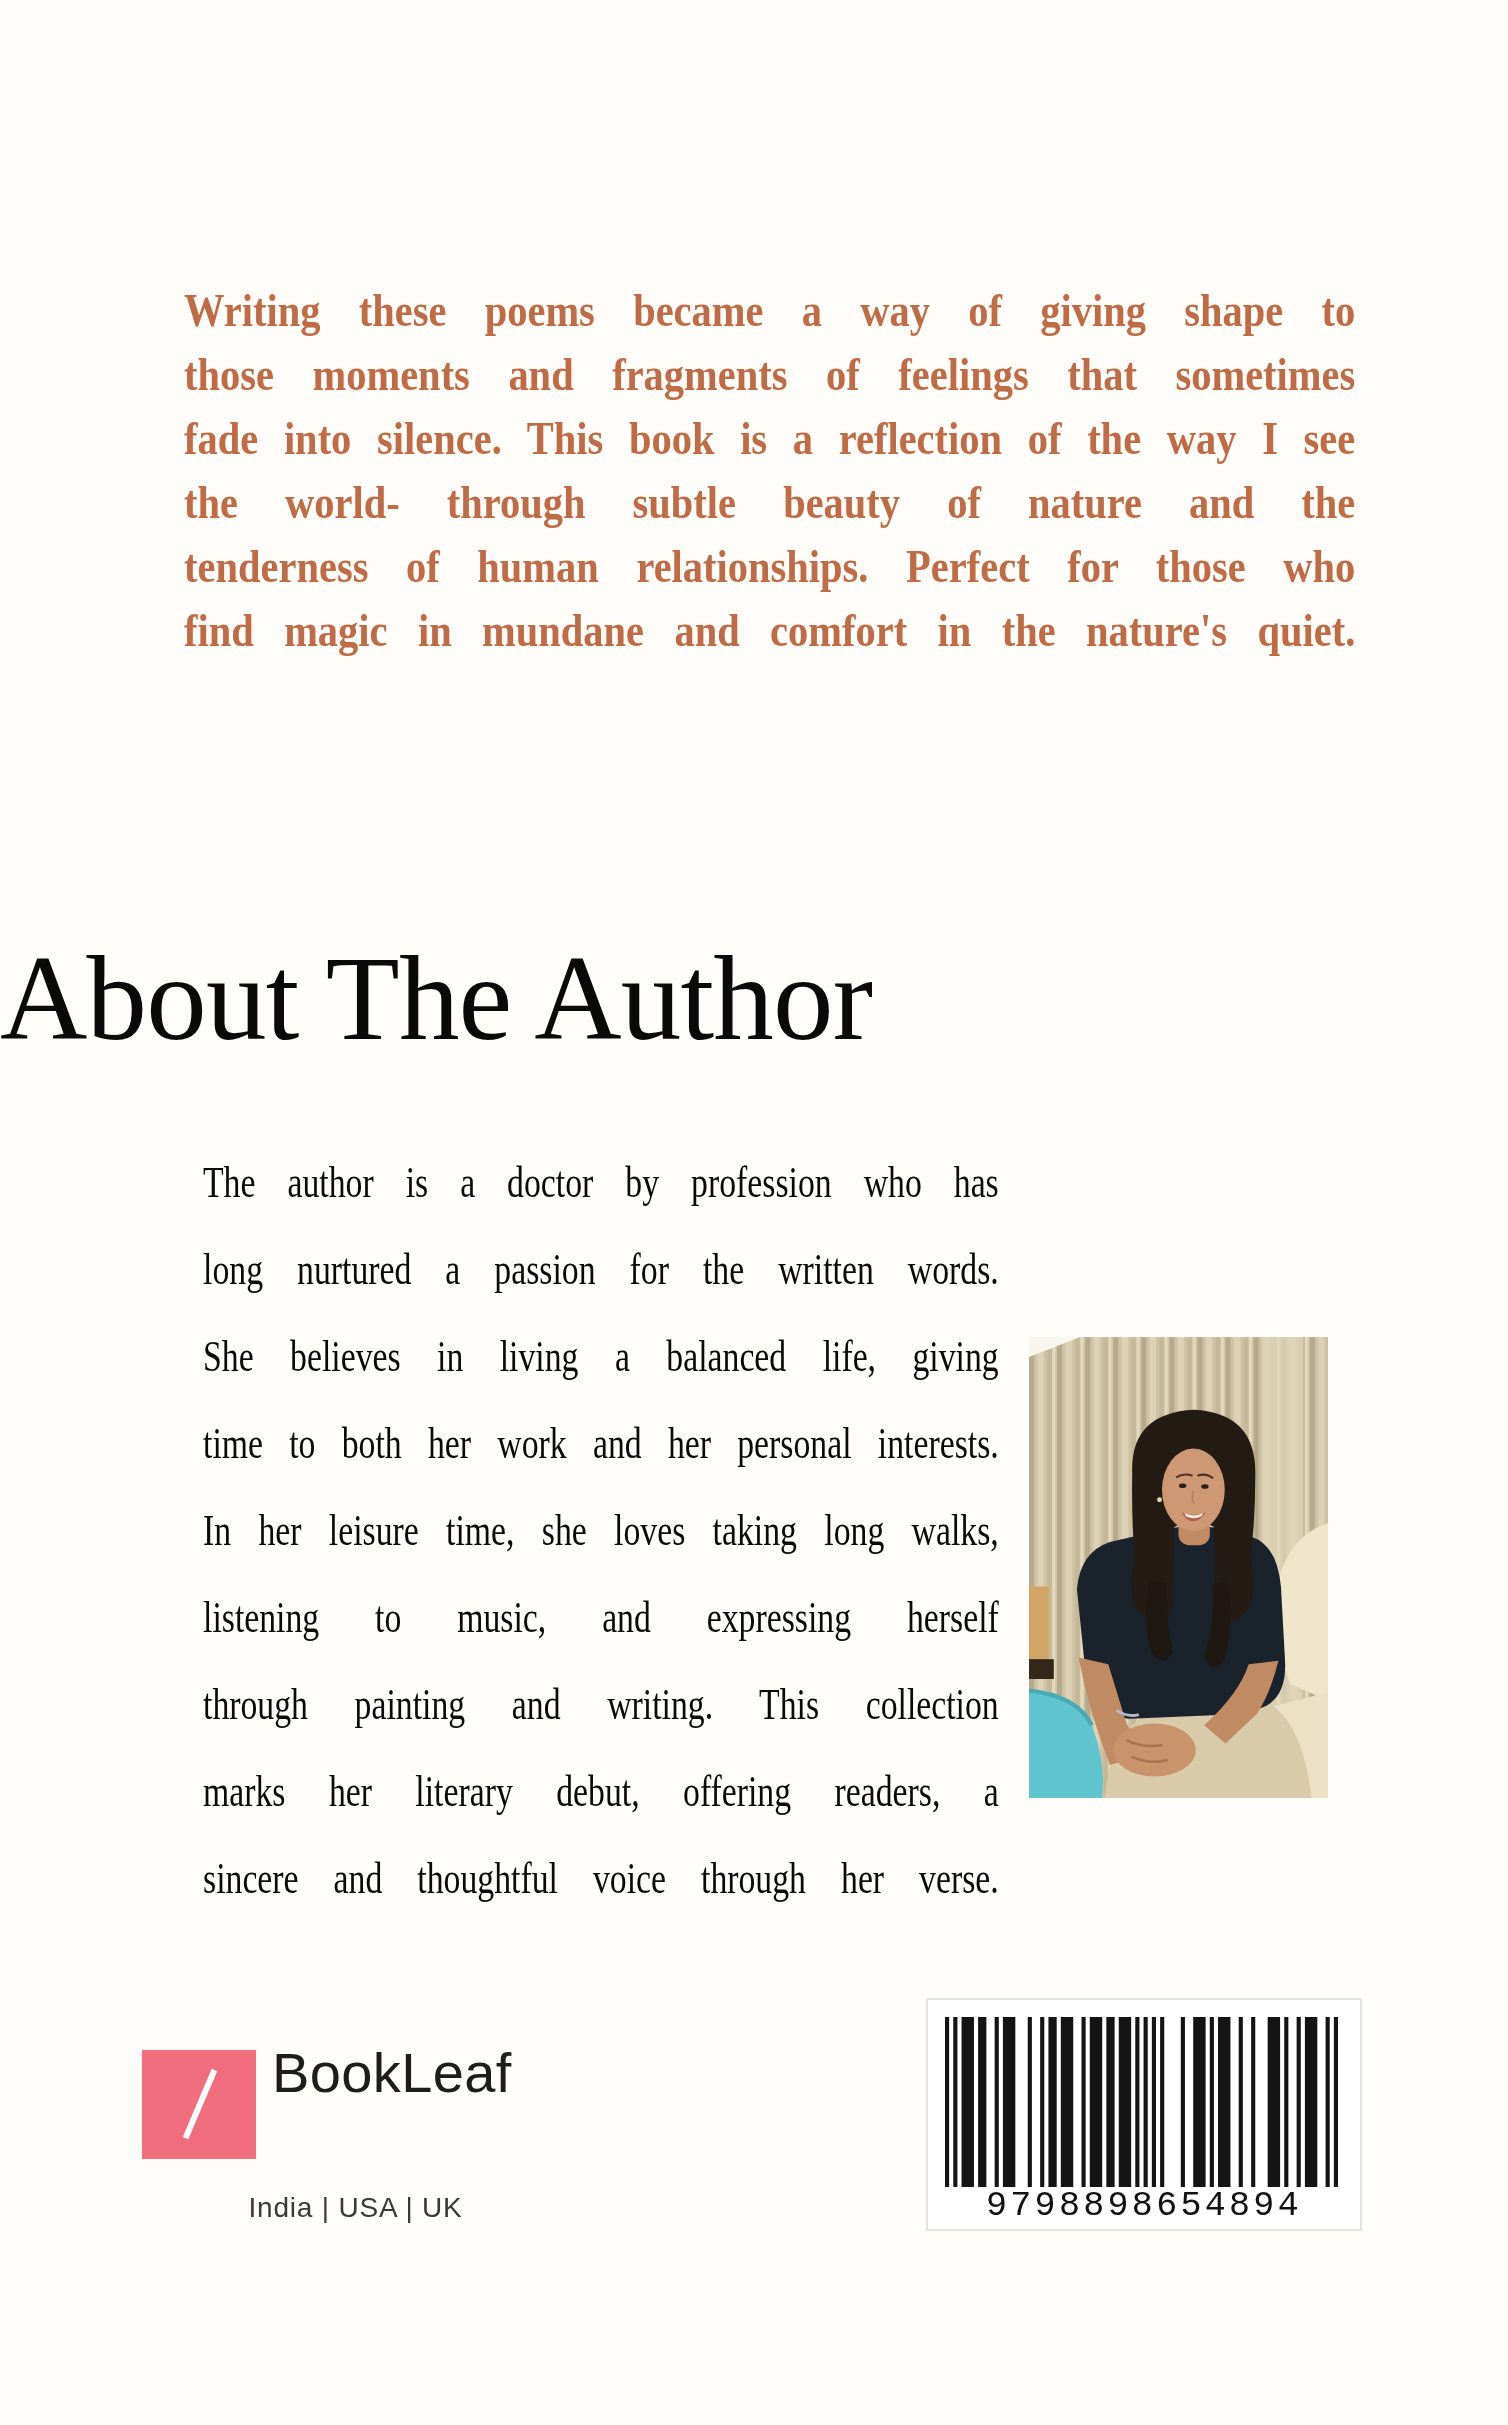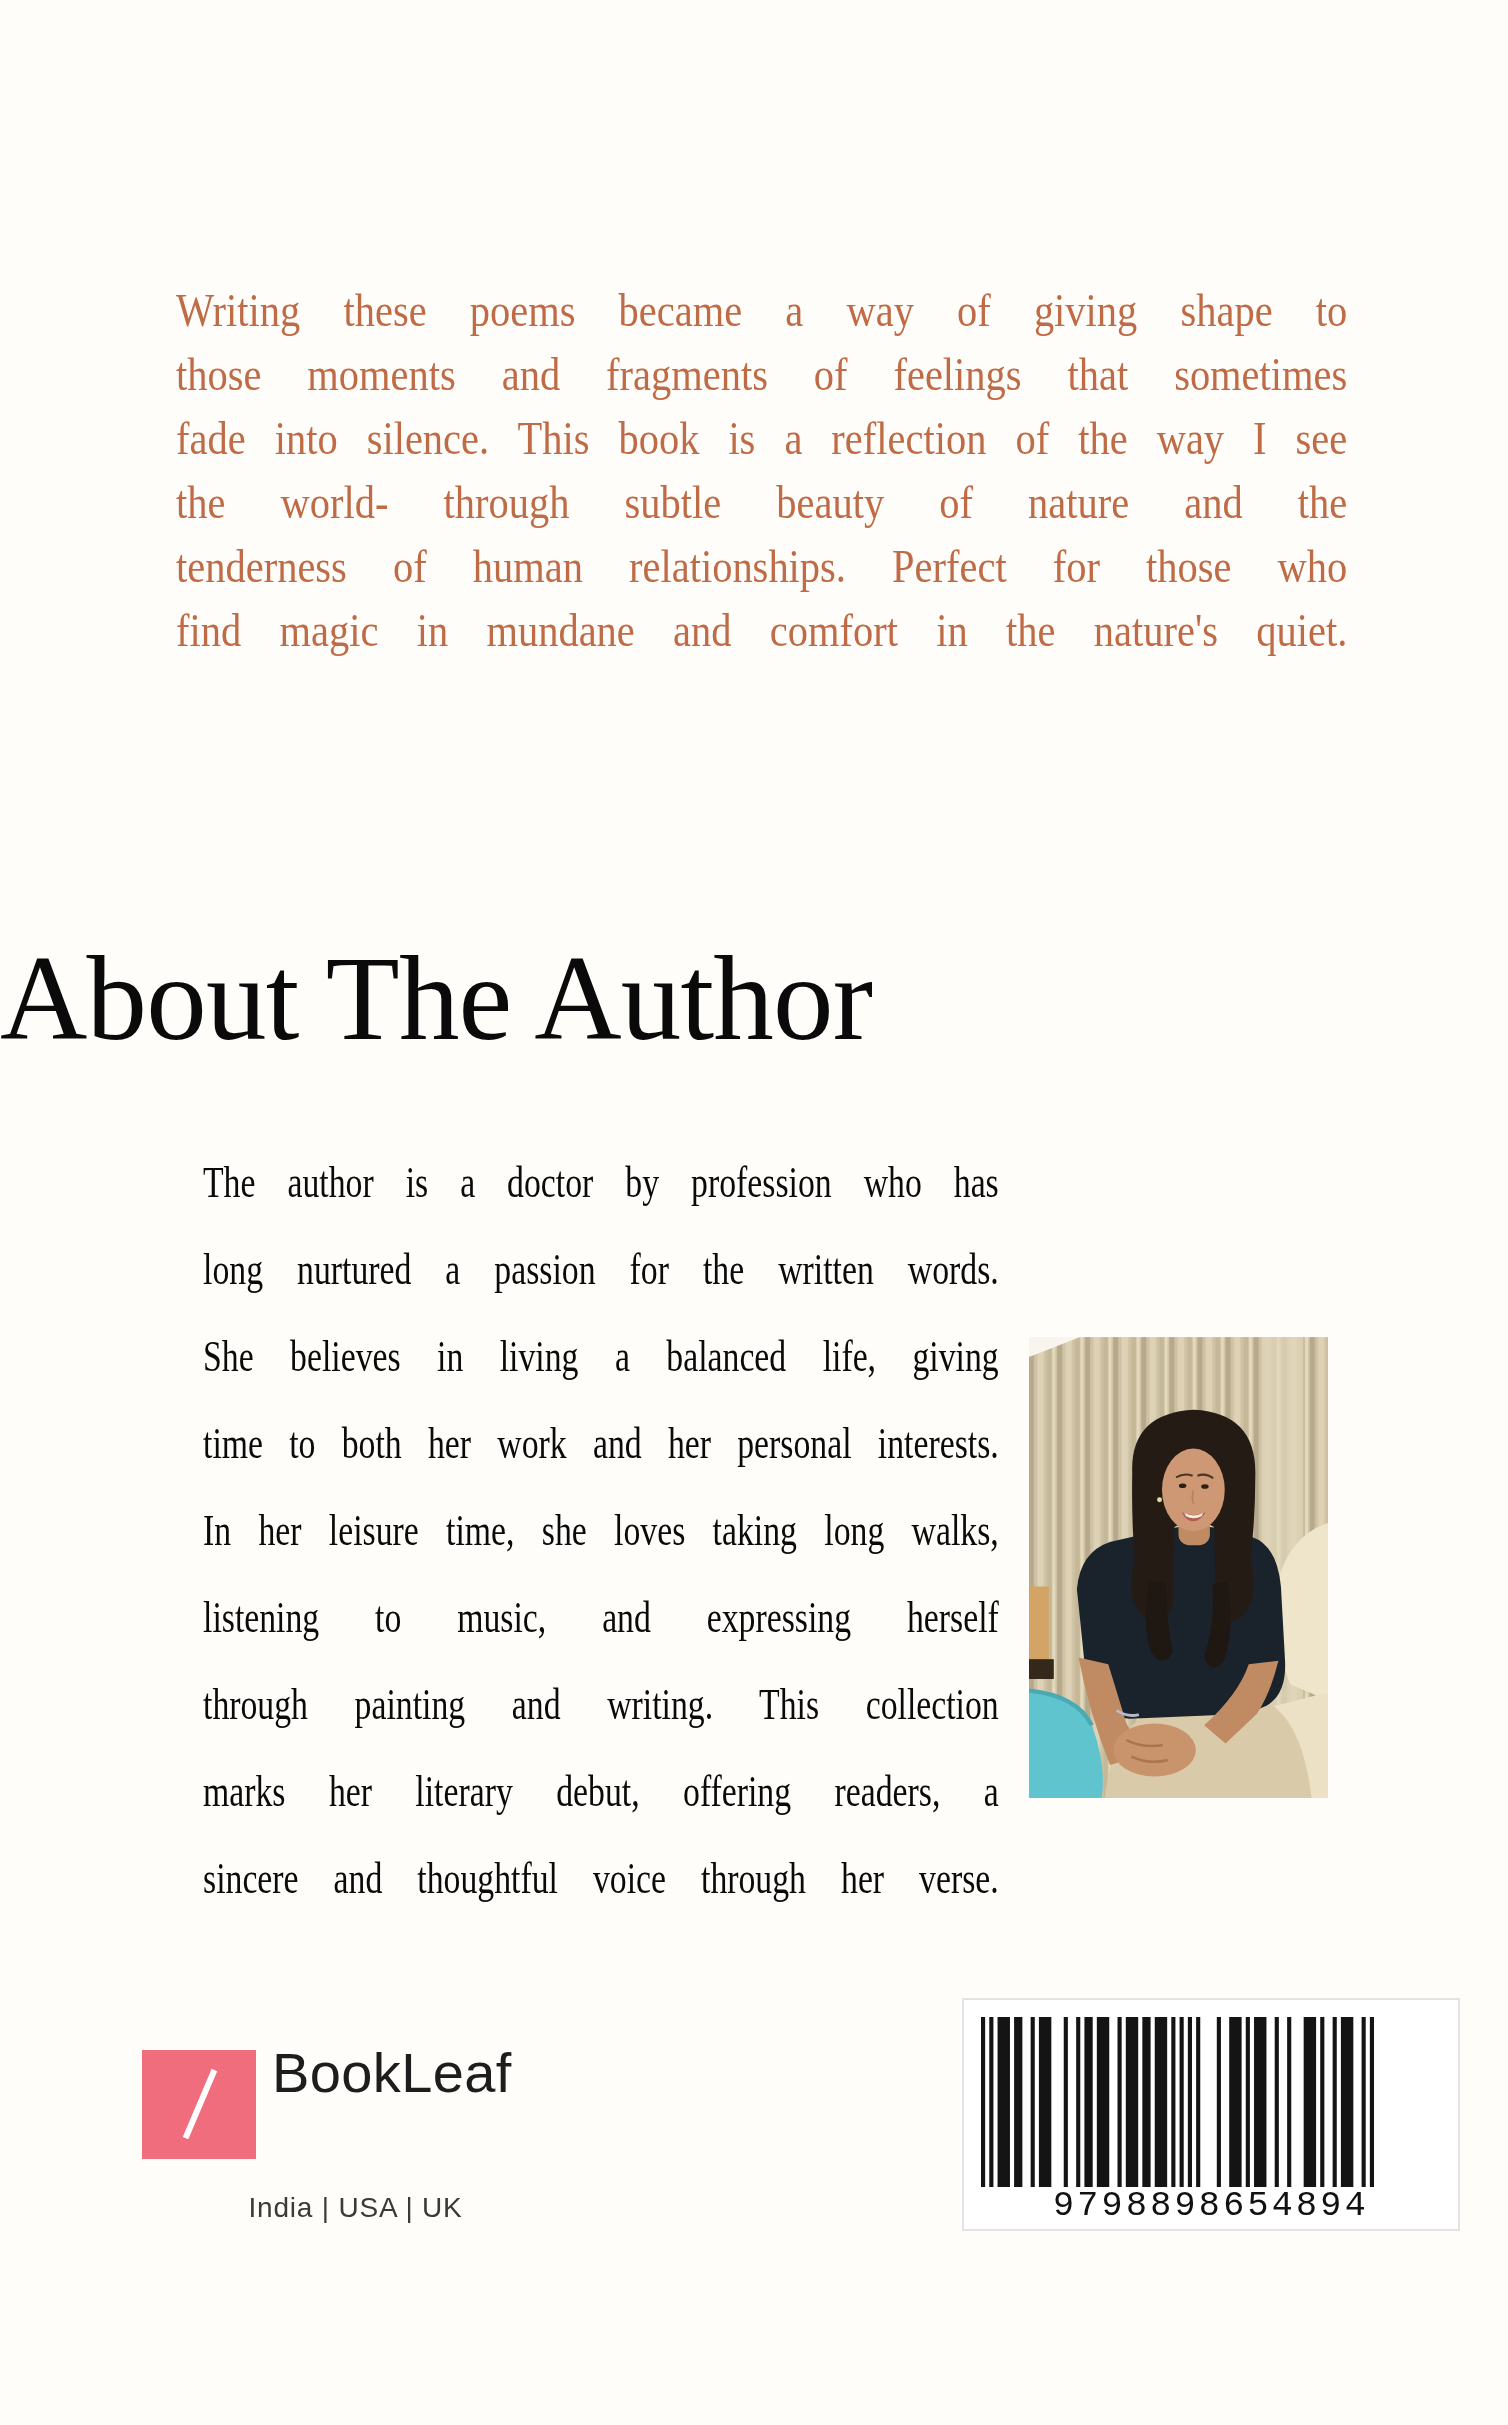--- a/index.html
+++ b/index.html
@@ -7,22 +7,23 @@
     width:1508px;height:2426px;
     background:#fffdfa;
     font-family:"Liberation Serif", serif;
     position:relative;
     overflow:hidden;
   }
   .page{position:absolute;inset:0;}
 
   
   .intro{
-    position:absolute;left:176px;top:279px;width:1172px;
+    position:absolute;left:184px;top:279px;width:1172px;
     color:var(--intro-text,#bf6b46);
+    font-weight:bold;
   }
   .intro-line{
     width:1331px;
     transform:scaleX(0.88);
     transform-origin:0 0;
     font-size:46px;line-height:64px;height:64px;
     text-align:justify;text-align-last:justify;
     white-space:normal;
   }
 
@@ -75,25 +76,24 @@
     position:absolute;left:149px;top:2190px;width:413px;
     text-align:center;
     font-family:"Liberation Sans", sans-serif;
     font-size:28px;line-height:36px;
     color:#3a3a3a;
     letter-spacing:0.8px;
   }
 
   
   .barcode-box{
-    position:absolute;left:926px;top:1998px;width:498px;height:233px;
+    position:absolute;left:926px;top:1998px;width:436px;height:233px;
     background:#ffffff;
     border:2.5px solid var(--barcode-border,#e3e3e3);
     box-sizing:border-box;
-    margin-left:36px;
   }
   .barcode-bars{
     position:absolute;left:16.5px;top:16.5px;width:393px;height:170px;
   }
   .barcode-number{
     position:absolute;left:0;right:0;top:187px;
     text-align:center;
     font-family:"Liberation Mono", monospace;
     font-size:35px;line-height:38px;
     letter-spacing:3.3px;

